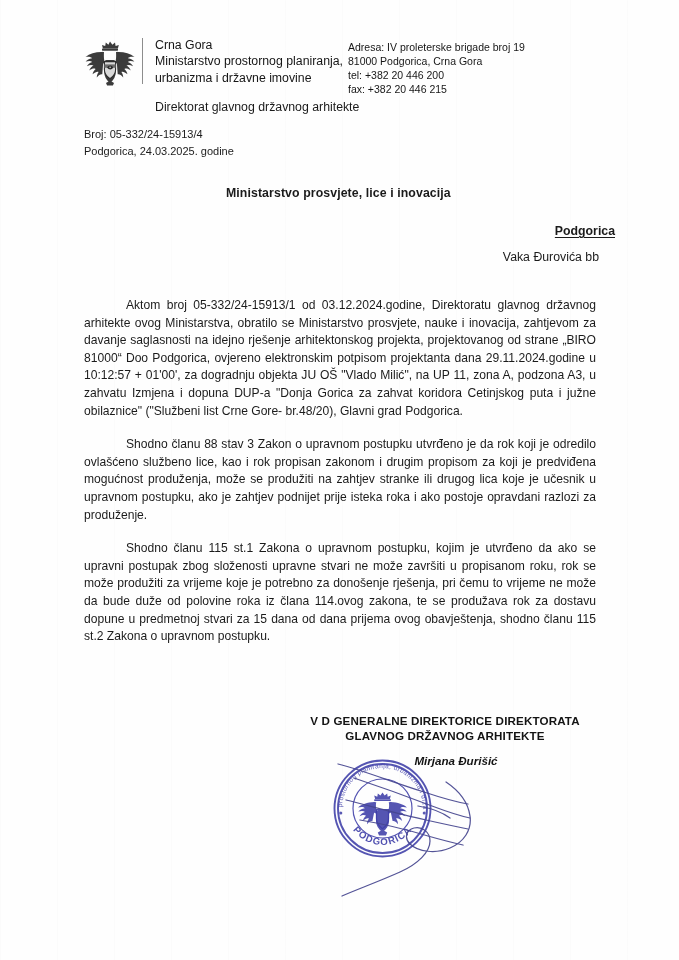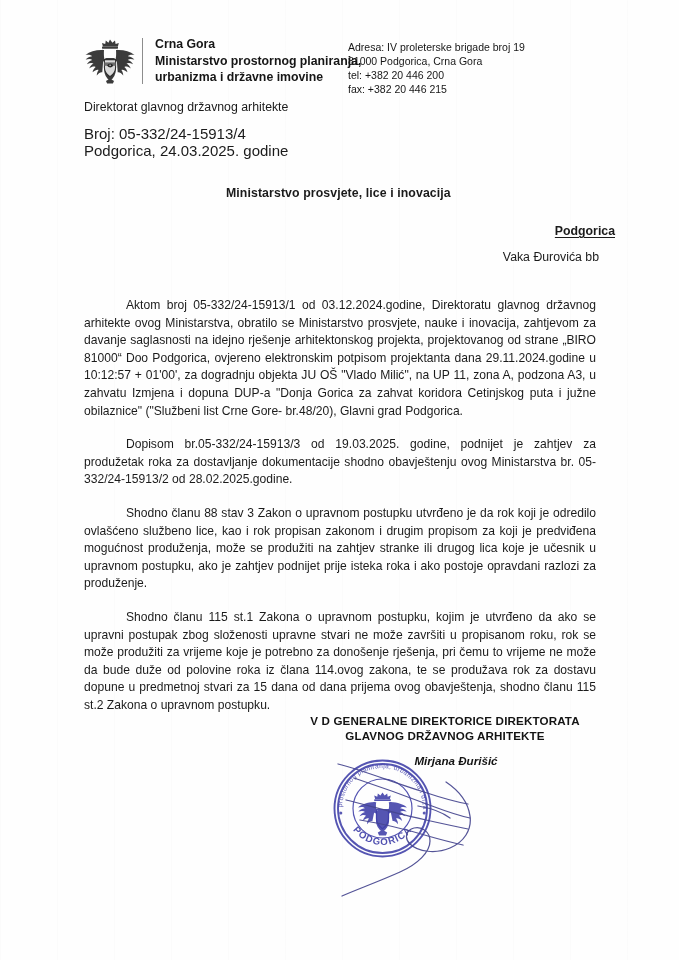--- a/index.html
+++ b/index.html
@@ -29,22 +29,21 @@
 
   
   .letterhead {
     position: absolute;
     left: 84px;
     top: 36px;
     width: 530px;
   }
   .lh-row {
     display: flex;
-    align-items: flex-start;
-    font-weight: bold;
+    align-items: flex-end;
   }
   .crest {
     width: 52px;
     flex: 0 0 52px;
     padding-top: 2px;
   }
   .crest svg { display: block; }
   .lh-divider {
     width: 1px;
     align-self: stretch;
@@ -53,39 +52,40 @@
     min-height: 46px;
   }
   .lh-text {
     flex: 1;
     font-size: 12.3px;
     line-height: 16.5px;
     color: #161616;
   }
   .directorate {
     margin-top: 13px;
+    margin-left: 71px;
     font-size: 12.3px;
     line-height: 16.5px;
   }
   .address-block {
     position: absolute;
     right: 16px;
     top: 4px;
     text-align: left;
     font-size: 10.5px;
     line-height: 14px;
     color: #161616;
     width: 250px;
   }
 
   .refblock {
     position: absolute;
     left: 84px;
     top: 126px;
-    font-size: 15px;
+    font-size: 11px;
     line-height: 16.5px;
   }
 
   
   .recipient {
     position: absolute;
     left: 226px;
     top: 186px;
     font-size: 12.3px;
     font-weight: bold;
@@ -234,21 +234,20 @@
     <div>Broj: 05-332/24-15913/4</div>
     <div>Podgorica, 24.03.2025. godine</div>
   </div>
 
   <div class="recipient">Ministarstvo prosvjete, lice i inovacija</div>
   <div class="city">Podgorica</div>
   <div class="street">Vaka Đurovića bb</div>
 
   <div class="body-copy">
     <p>Aktom broj 05-332/24-15913/1 od 03.12.2024.godine, Direktoratu glavnog državnog arhitekte ovog Ministarstva, obratilo se Ministarstvo prosvjete, nauke i inovacija, zahtjevom za davanje saglasnosti na idejno rješenje arhitektonskog projekta, projektovanog od strane „BIRO 81000“ Doo Podgorica, ovjereno elektronskim potpisom projektanta dana 29.11.2024.godine u 10:12:57 + 01'00', za dogradnju objekta JU OŠ "Vlado Milić", na UP 11, zona A, podzona A3, u zahvatu Izmjena i dopuna DUP-a "Donja Gorica za zahvat koridora Cetinjskog puta i južne obilaznice"  ("Službeni list Crne Gore- br.48/20), Glavni grad Podgorica.</p>
-    <p>Dopisom br.05-332/24-15913/3 od 19.03.2025. godine, podnijet je zahtjev za produžetak roka za dostavljanje dokumentacije shodno obavještenju ovog Ministarstva br. 05-332/24-15913/2 od 28.02.2025.godine.</p>
     <p>Shodno članu 88 stav 3 Zakon o upravnom postupku utvrđeno je da rok koji je odredilo ovlašćeno službeno lice, kao i rok propisan zakonom i drugim propisom za koji je predviđena mogućnost produženja, može se produžiti na zahtjev stranke ili drugog lica koje je učesnik u upravnom postupku, ako je zahtjev podnijet prije isteka roka i ako postoje opravdani razlozi za produženje.</p>
     <p>Shodno članu 115 st.1 Zakona o upravnom postupku, kojim je utvrđeno da ako se upravni postupak zbog složenosti upravne stvari ne može završiti u propisanom roku, rok se može produžiti za vrijeme koje je potrebno za donošenje rješenja, pri čemu to vrijeme ne može da bude duže od polovine roka iz člana 114.ovog zakona, te se produžava rok za dostavu dopune u predmetnoj stvari za 15 dana od dana prijema ovog obavještenja, shodno članu 115 st.2 Zakona o upravnom postupku.</p>
   </div>
 
   <div class="sigblock">
     <div class="sig-title">V D GENERALNE DIREKTORICE DIREKTORATA</div>
     <div class="sig-title">GLAVNOG DRŽAVNOG ARHITEKTE</div>
     <div class="sig-name">Mirjana Đurišić</div>
   </div>
 

